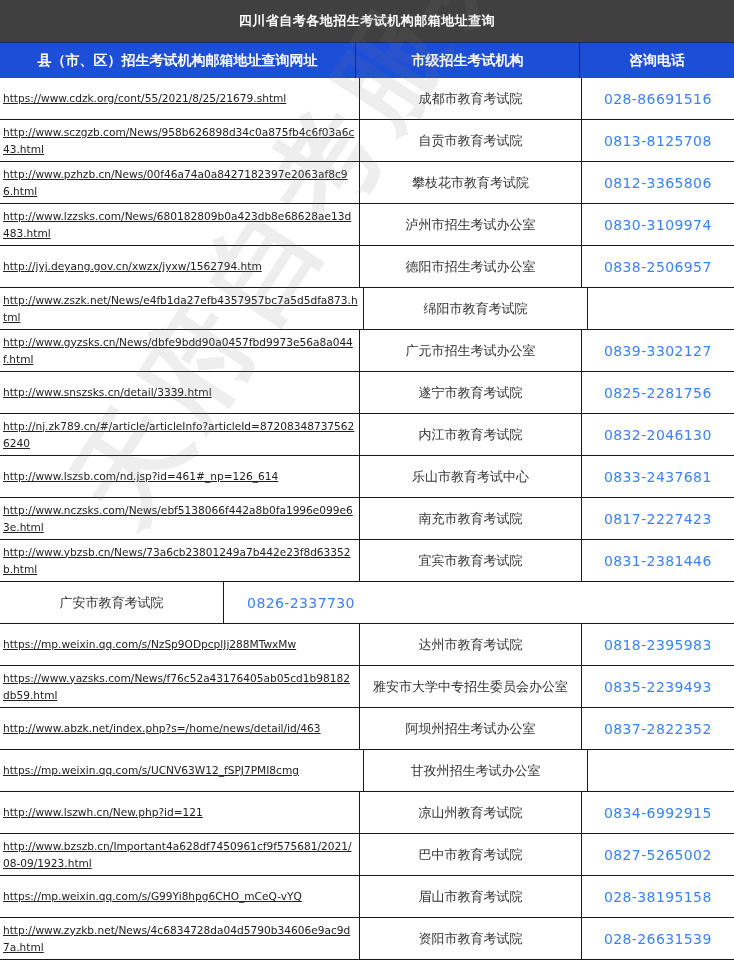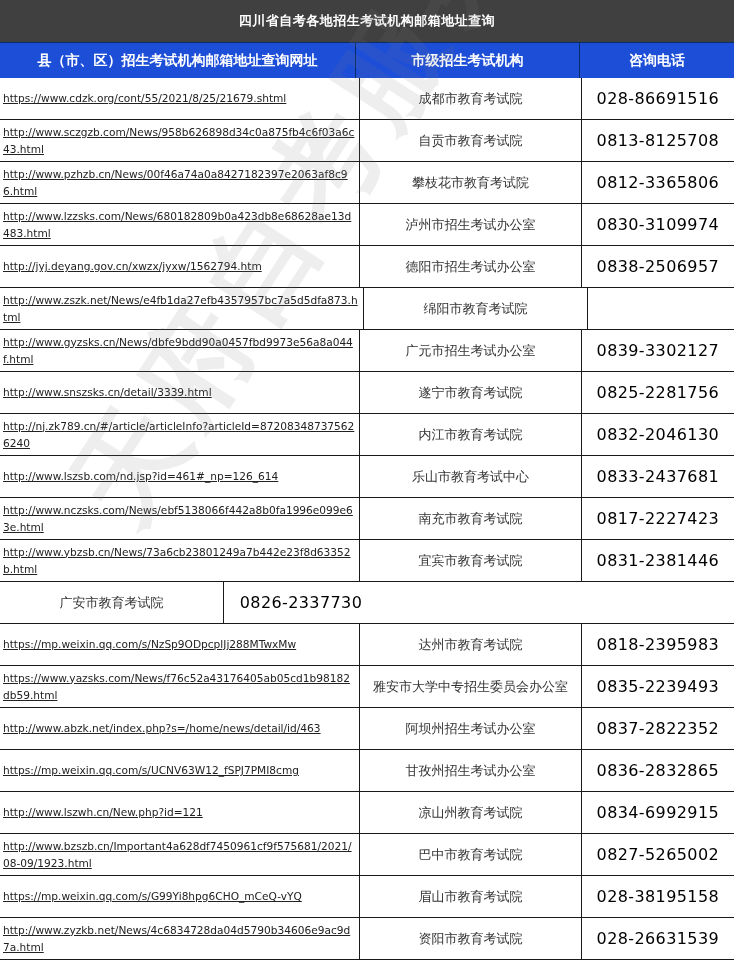--- a/index.html
+++ b/index.html
@@ -22,21 +22,21 @@
   .col-head.c3 { left: 580px; width: 154px; }
   .rows { position: absolute; left: 0; top: 78px; width: 734px; }
   .row { position: relative; height: 42px; width: 734px; box-sizing: border-box;
          border-bottom: 1.5px solid #1a1a1a; display: flex; }
   .cell { box-sizing: border-box; height: 100%; display: flex; align-items: center; }
   .cell.url { width: 364px; padding: 0 3px; font-size: 10.6px; color: #222;
               line-height: 17px; word-break: break-all; border-right: 1.5px solid #1a1a1a;
               font-family: "DejaVu Sans", sans-serif; text-decoration: underline; }
   .cell.org { width: 224px; justify-content: center; font-size: 13px; color: #333;
               border-right: 1.5px solid #1a1a1a; }
-  .cell.tel { width: 154px; justify-content: center; font-size: 16px; color: #000000;
+  .cell.tel { width: 154px; justify-content: center; font-size: 14px; color: #3b82f6;
               letter-spacing: 0.4px; text-align: center; }
   .watermark {
     position: absolute; left: 40px; top: 470px; transform: rotate(-57deg);
     transform-origin: left top; font-size: 110px; font-weight: bold;
     color: rgba(120,120,120,0.13); white-space: nowrap; pointer-events: none;
     letter-spacing: 8px;
   }
 </style>
 </head>
 <body>
@@ -123,21 +123,20 @@
         <div class="cell tel">0835-2239493</div>
       </div>
     <div class="row">
         <div class="cell url">http://www.abzk.net/index.php?s=/home/news/detail/id/463</div>
         <div class="cell org">阿坝州招生考试办公室</div>
         <div class="cell tel">0837-2822352</div>
       </div>
     <div class="row">
         <div class="cell url">https://mp.weixin.qq.com/s/UCNV63W12_fSPJ7PMI8cmg</div>
         <div class="cell org">甘孜州招生考试办公室</div>
-        <div class="cell tel">0836-2832865</div>
       </div>
     <div class="row">
         <div class="cell url">http://www.lszwh.cn/New.php?id=121</div>
         <div class="cell org">凉山州教育考试院</div>
         <div class="cell tel">0834-6992915</div>
       </div>
     <div class="row">
         <div class="cell url">http://www.bzszb.cn/Important4a628df7450961cf9f575681/2021/08-09/1923.html</div>
         <div class="cell org">巴中市教育考试院</div>
         <div class="cell tel">0827-5265002</div>

